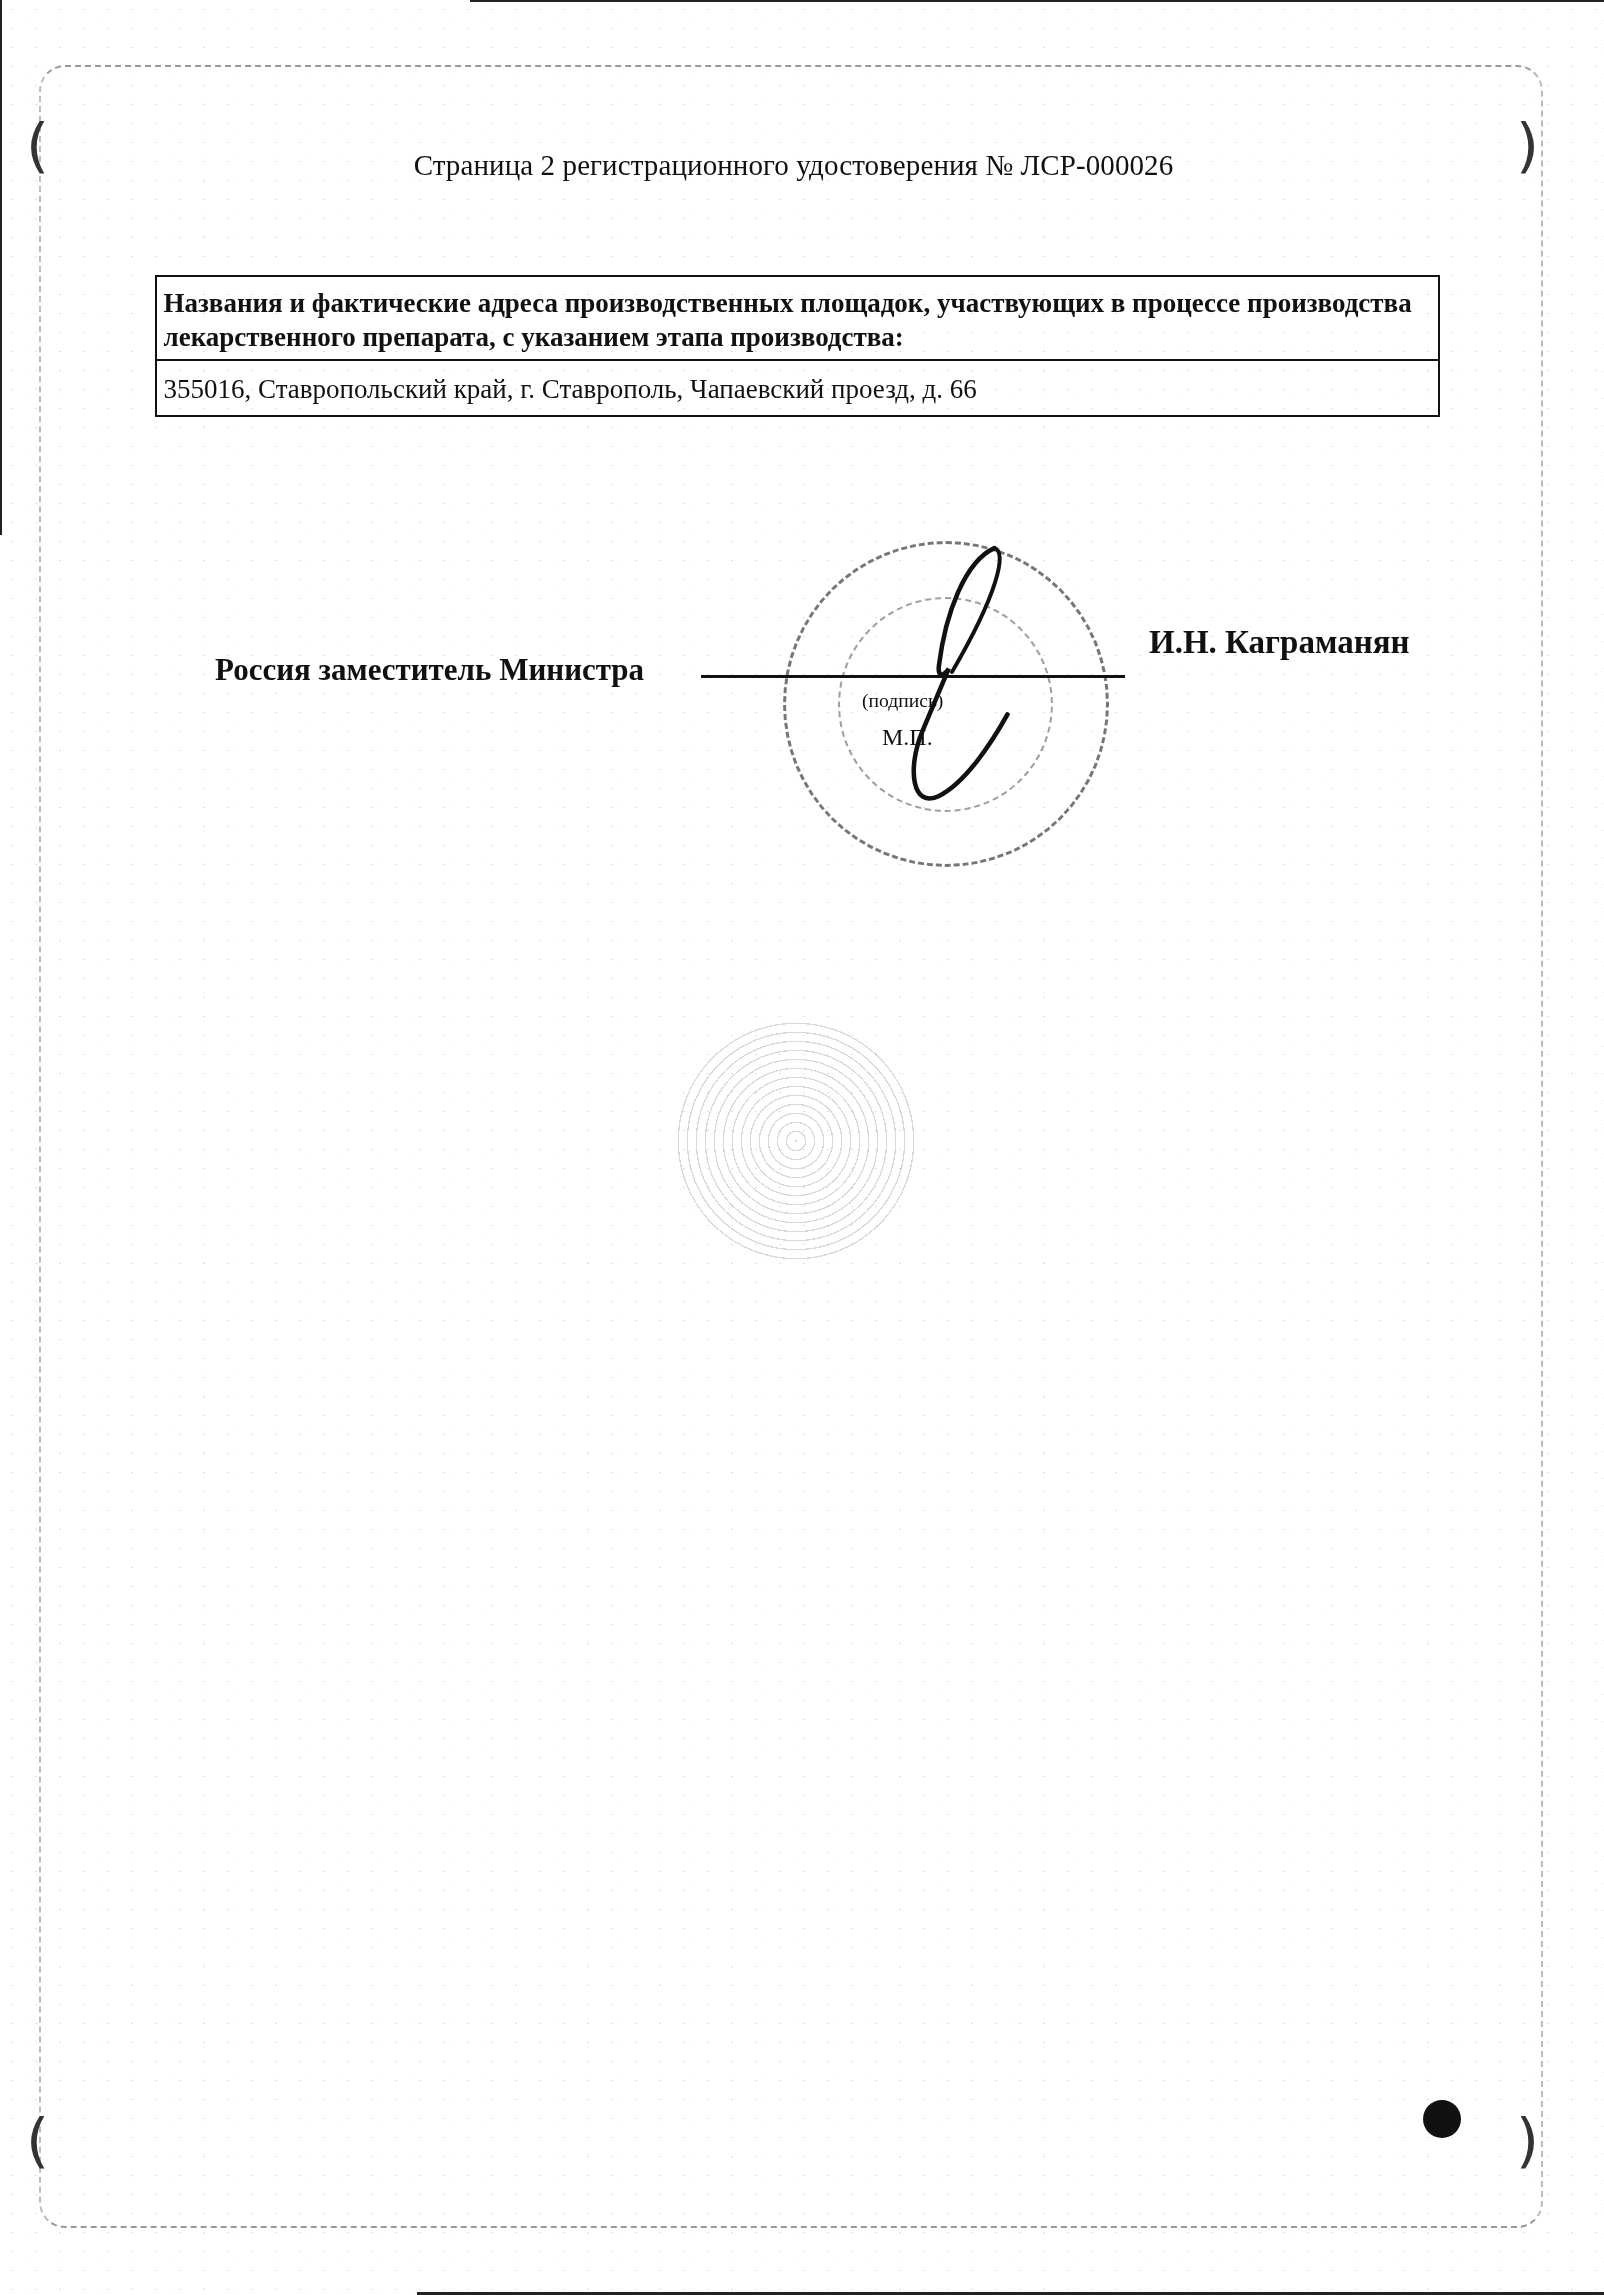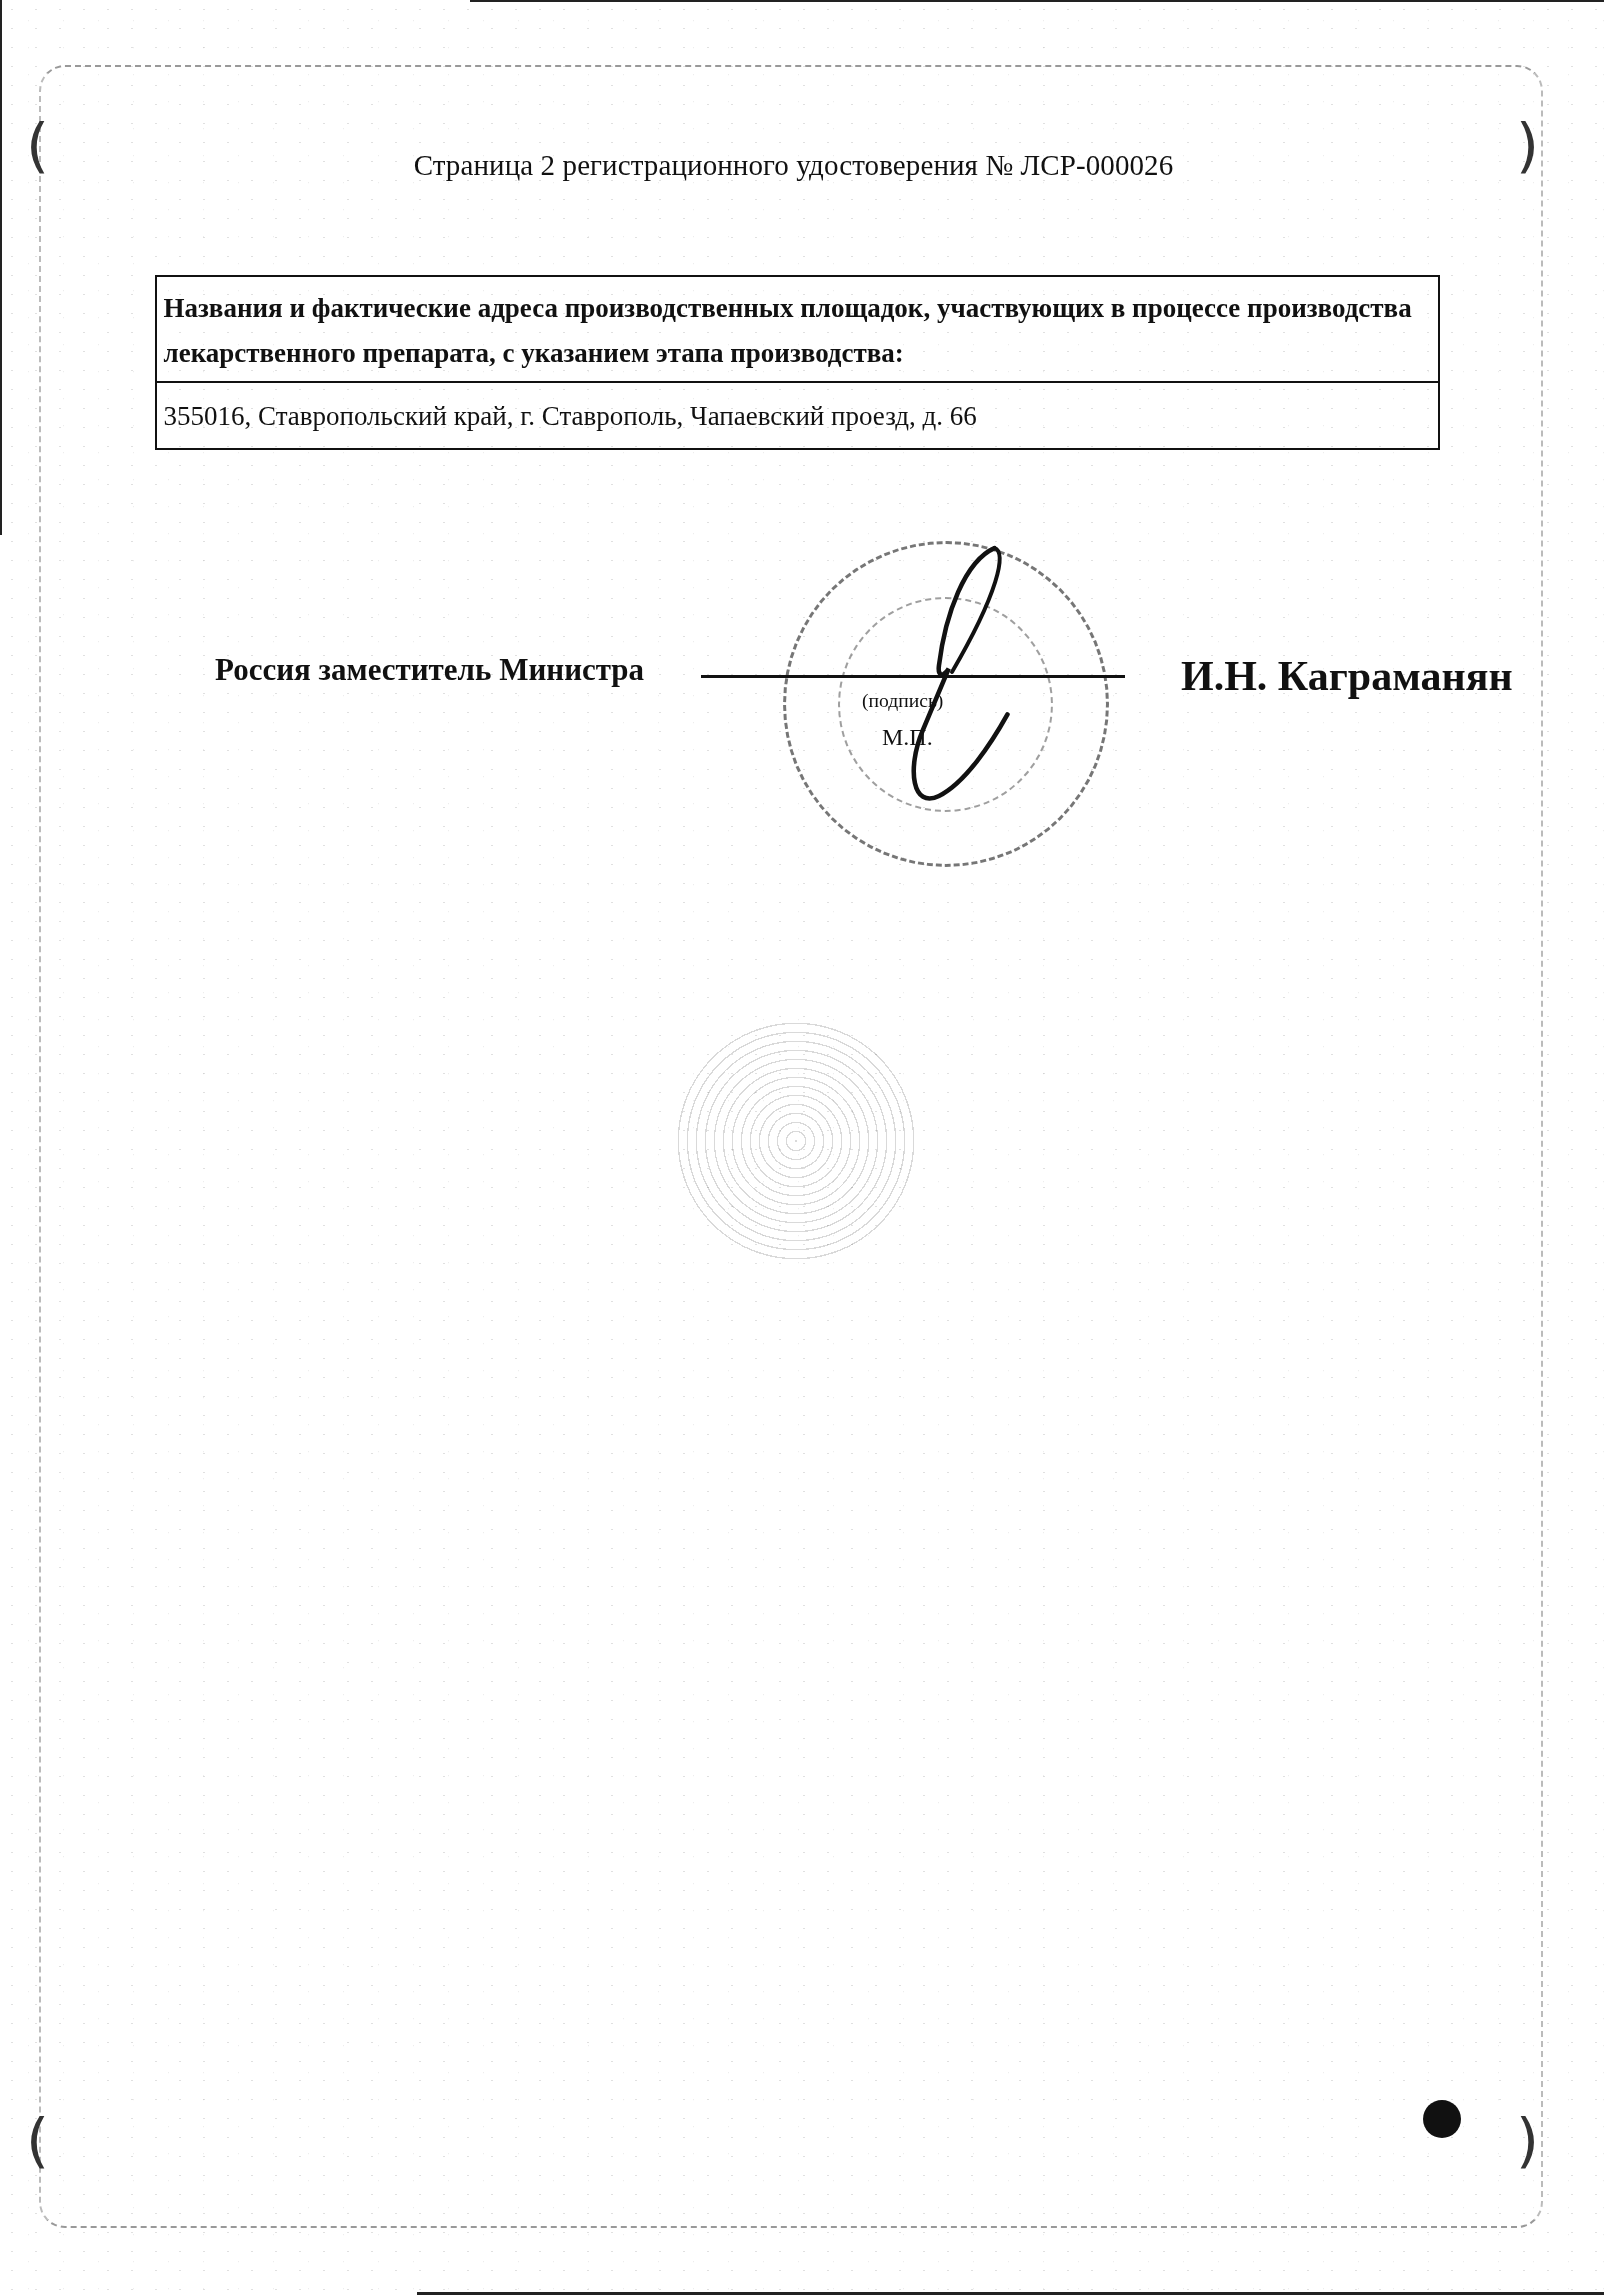--- a/index.html
+++ b/index.html
@@ -26,32 +26,32 @@
     opacity: 0.35; pointer-events: none;
   }
   .header-line {
     position: absolute; left: 0; right: 17px; top: 149px; text-align: center;
     font-size: 29px; letter-spacing: 0.1px;
   }
   .table {
     position: absolute; left: 155px; top: 275px; width: 1285px;
     border: 2.6px solid #111; border-collapse: collapse; background: transparent;
   }
-  .table td { border: 2px solid #111; vertical-align: top; padding: 3.9px 6.5px; font-size: 27px; line-height: 45px; }
+  .table td { border: 2px solid #111; vertical-align: top; padding: 3.9px 6.5px; font-size: 27px; line-height: 34px; }
   .t-head { font-weight: bold; font-size: 29px; line-height: 40px; padding: 9px 6.5px 5.2px 6.5px !important; }
   .t-col1 { width: 659px; font-style: italic; }
   .t-addr { padding: 10.4px 6.5px 9px 6.5px !important; }
   .sig-title {
     position: absolute; left: 215px; top: 652px; font-weight: bold; font-size: 31px;
   }
   .sig-line {
     position: absolute; left: 701px; top: 675px; width: 424px; height: 2.6px; background: #111;
   }
   .sig-name {
-    position: absolute; left: 1149px; top: 652px; font-weight: bold; font-size: 42px; margin-left: 32px;
+    position: absolute; left: 1149px; top: 624px; font-weight: bold; font-size: 33px;
   }
   .sig-caption {
     position: absolute; left: 862px; top: 690px; font-size: 19.6px;
   }
   .mp-label {
     position: absolute; left: 882px; top: 724px; font-size: 24px;
   }
   .stamp {
     position: absolute; left: 783px; top: 541px; width: 326px; height: 326px;
     border-radius: 50%; border: 3.3px dashed #555; box-sizing: border-box; opacity: 0.8;

